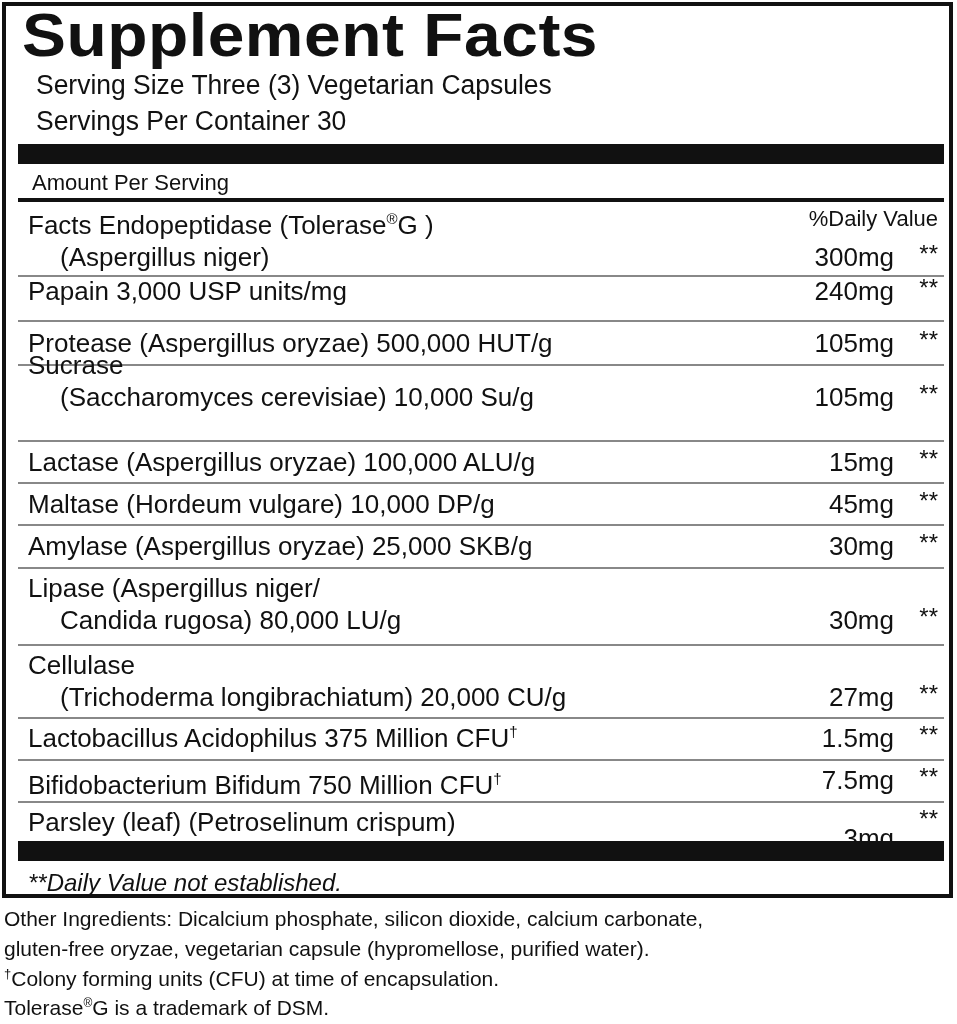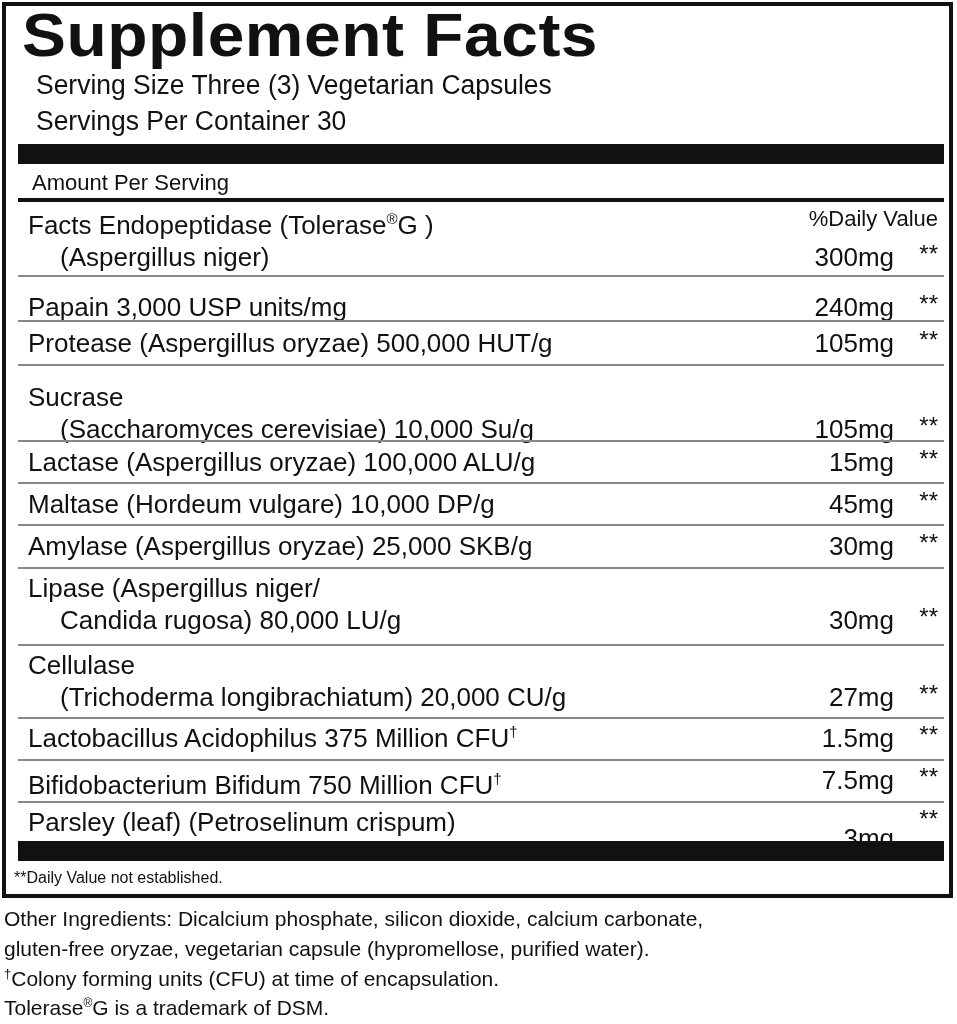--- a/index.html
+++ b/index.html
@@ -14,21 +14,21 @@
   .hdr { position:absolute; top:160px; left:12px; width:926px; height:32px; font-size:22px; }
   .hdr .l { position:absolute; left:14px; top:4px; }
   .hdr .r { position:absolute; right:6px; top:4px;margin-top:36px; }
   .row { position:absolute; left:12px; width:926px; font-size:26px; }
   .row .name { position:absolute; left:10px; white-space:nowrap; }
   .row .amt { position:absolute; right:50px; white-space:nowrap; }
   .row .dv { position:absolute; right:6px; white-space:nowrap; font-size:24px; }
   .sep { position:absolute; left:12px; width:926px; height:2px; background:#888; }
   sup.reg { font-size:15px; vertical-align:10px; }
   sup.dag { font-size:15px; vertical-align:10px; }
-  .foot { position:absolute; left:8px; top:863px; font-size:16px; }
+  .foot { position:absolute; left:22px; top:863px; font-size:24px;font-style:italic; }
   .other { position:absolute; left:4px; font-size:21px; white-space:nowrap; }
 </style>
 </head>
 <body>
 
 <div class="panel">
   <div class="title">Supplement Facts</div>
   <div class="serving" style="top:64px">Serving Size Three (3) Vegetarian Capsules</div>
   <div class="serving" style="top:100px">Servings Per Container 30</div>
 
@@ -41,35 +41,35 @@
   <div class="bar" style="top:192px;height:4px"></div>
 
   <div class="row" style="top:200px;height:68px">
     <span class="name" style="top:4px"><span>Facts Endopeptidase (Tolerase</span><sup class="reg">®</sup><span>G )</span></span>
     <span class="name" style="top:36px;left:42px">(Aspergillus niger)</span>
     <span class="amt" style="top:36px">300mg</span>
     <span class="dv" style="top:34px">**</span>
   </div>
   <div class="sep" style="top:269px"></div>
 
-  <div class="row" style="top:280px;height:42px">
+  <div class="row" style="top:264px;height:42px">
     <span class="name" style="top:6px">Papain  3,000 USP units/mg</span>
     <span class="amt" style="top:6px">240mg</span>
     <span class="dv" style="top:4px">**</span>
   </div>
   <div class="sep" style="top:314px"></div>
 
   <div class="row" style="top:316px;height:42px">
     <span class="name" style="top:6px">Protease (Aspergillus oryzae) 500,000 HUT/g</span>
     <span class="amt" style="top:6px">105mg</span>
     <span class="dv" style="top:4px">**</span>
   </div>
   <div class="sep" style="top:358px"></div>
 
-  <div class="row" style="top:372px;height:90px">
+  <div class="row" style="top:340px;height:90px">
     <span class="name" style="top:4px">Sucrase</span>
     <span class="name" style="top:36px;left:42px">(Saccharomyces cerevisiae) 10,000 Su/g</span>
     <span class="amt" style="top:36px">105mg</span>
     <span class="dv" style="top:34px">**</span>
   </div>
   <div class="sep" style="top:434px"></div>
 
   <div class="row" style="top:436px;height:40px">
     <span class="name" style="top:5px">Lactase (Aspergillus oryzae) 100,000 ALU/g</span>
     <span class="amt" style="top:5px">15mg</span>

